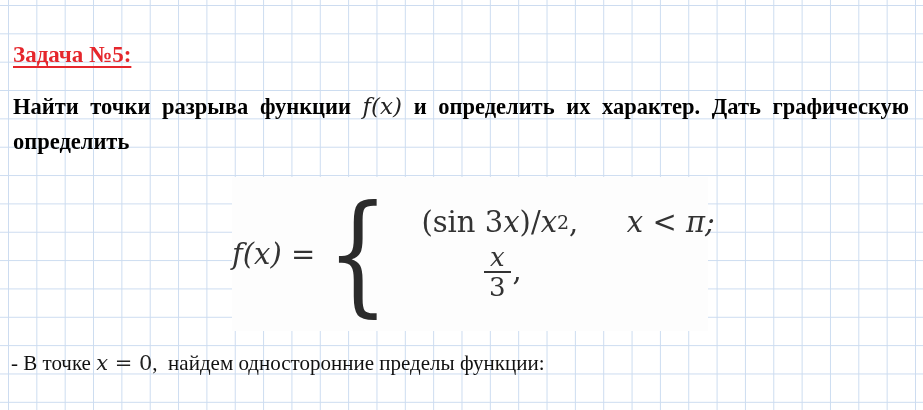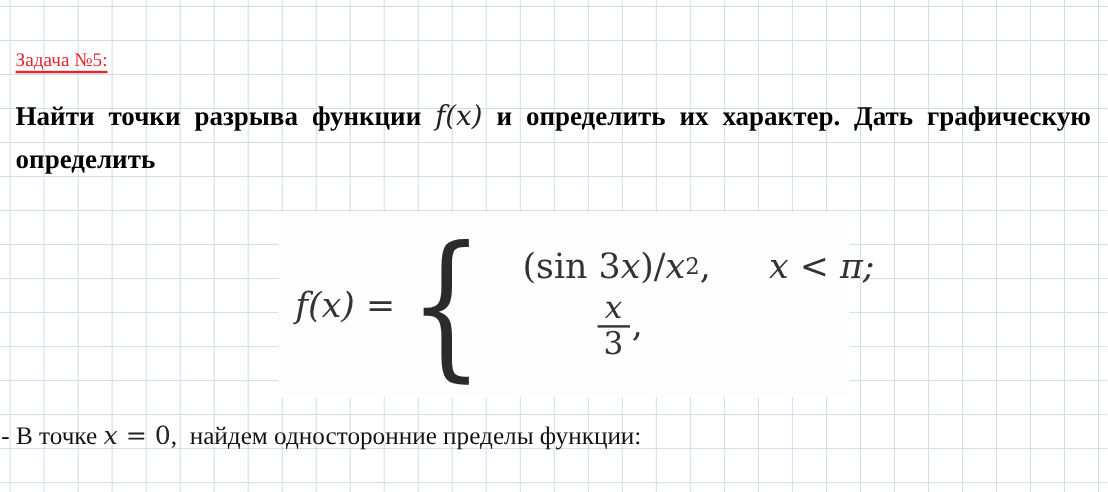--- a/index.html
+++ b/index.html
@@ -15,31 +15,31 @@
       linear-gradient(to right, #ccdcf0 1px, transparent 1px),
       linear-gradient(to bottom, #ccdcf0 1px, transparent 1px);
     background-size: 28.35px 28.35px;
     background-position: 8px 5px;
   }
 
   
   .heading {
     position: absolute; left: 13px; top: 42px;
     font-family: "Liberation Serif", serif;
-    font-size: 16px; font-weight: normal;
+    font-size: 23px; font-weight: bold;
     color: #e5262c;
     text-decoration: underline;
     text-decoration-thickness: 2px;
     text-underline-offset: 4px;
     margin: 0;
   }
 
   
   .task {
-    position: absolute; left: 13px; top: 79px; width: 896px;
+    position: absolute; left: 13px; top: 89px; width: 896px;
     font-family: "Liberation Serif", serif;
     font-size: 22.5px; font-weight: bold; color: #000;
     line-height: 35px; margin: 0;
   }
   .task .line1 {
     display: block; white-space: nowrap; overflow: hidden;
     text-align: justify; text-align-last: justify;
   }
   .task .line2 { display: block; }
   .inline-math {
@@ -50,21 +50,21 @@
 
   
   .formula {
     position: absolute; left: 232px; top: 177px;
     width: 476px; height: 154px;
     background: #fdfdfd;
     display: flex; align-items: center;
     font-family: "DejaVu Serif", serif;
     color: #333;
   }
-  .lhs { font-size: 29px; font-style: italic; margin-left: 14px; white-space: nowrap; }
+  .lhs { font-size: 29px; font-style: italic; white-space: nowrap; }
   .brace {
     font-family: "DejaVu Serif", serif;
     font-size: 122px; line-height: 0;
     display: inline-block;
     transform: scaleX(0.8) scaleY(1.08);
     margin-left: 4px; color: #2b2b2b;
     font-weight: normal;
   }
   .cases { display: flex; flex-direction: column; gap: 4px; margin-left: 4px; flex: 1; }
   .case-row { display: flex; align-items: center; }
@@ -79,21 +79,21 @@
   .frac {
     display: inline-flex; flex-direction: column; align-items: center;
     margin: 0 2px 0 6px; vertical-align: middle;
   }
   .frac .num { font-style: italic; font-size: 26px; line-height: 1.1; padding: 0 5px; }
   .frac .den { font-style: normal; font-size: 26px; line-height: 1.15; border-top: 2px solid #333; padding: 0 5px; }
   .comma-low { align-self: flex-end; margin-bottom: 16px; }
 
   
   .note {
-    position: absolute; left: 1px; top: 349px;
+    position: absolute; left: 11px; top: 349px;
     font-family: "Liberation Serif", serif;
     font-size: 21px; color: #111; line-height: 28px; margin: 0;
     white-space: nowrap;
   }
   .note .math-var { font-family: "DejaVu Serif", serif; font-style: italic; color: #222; }
   .note .math-up  { font-family: "DejaVu Serif", serif; font-style: normal; color: #222; }
 </style>
 </head>
 <body>
 

